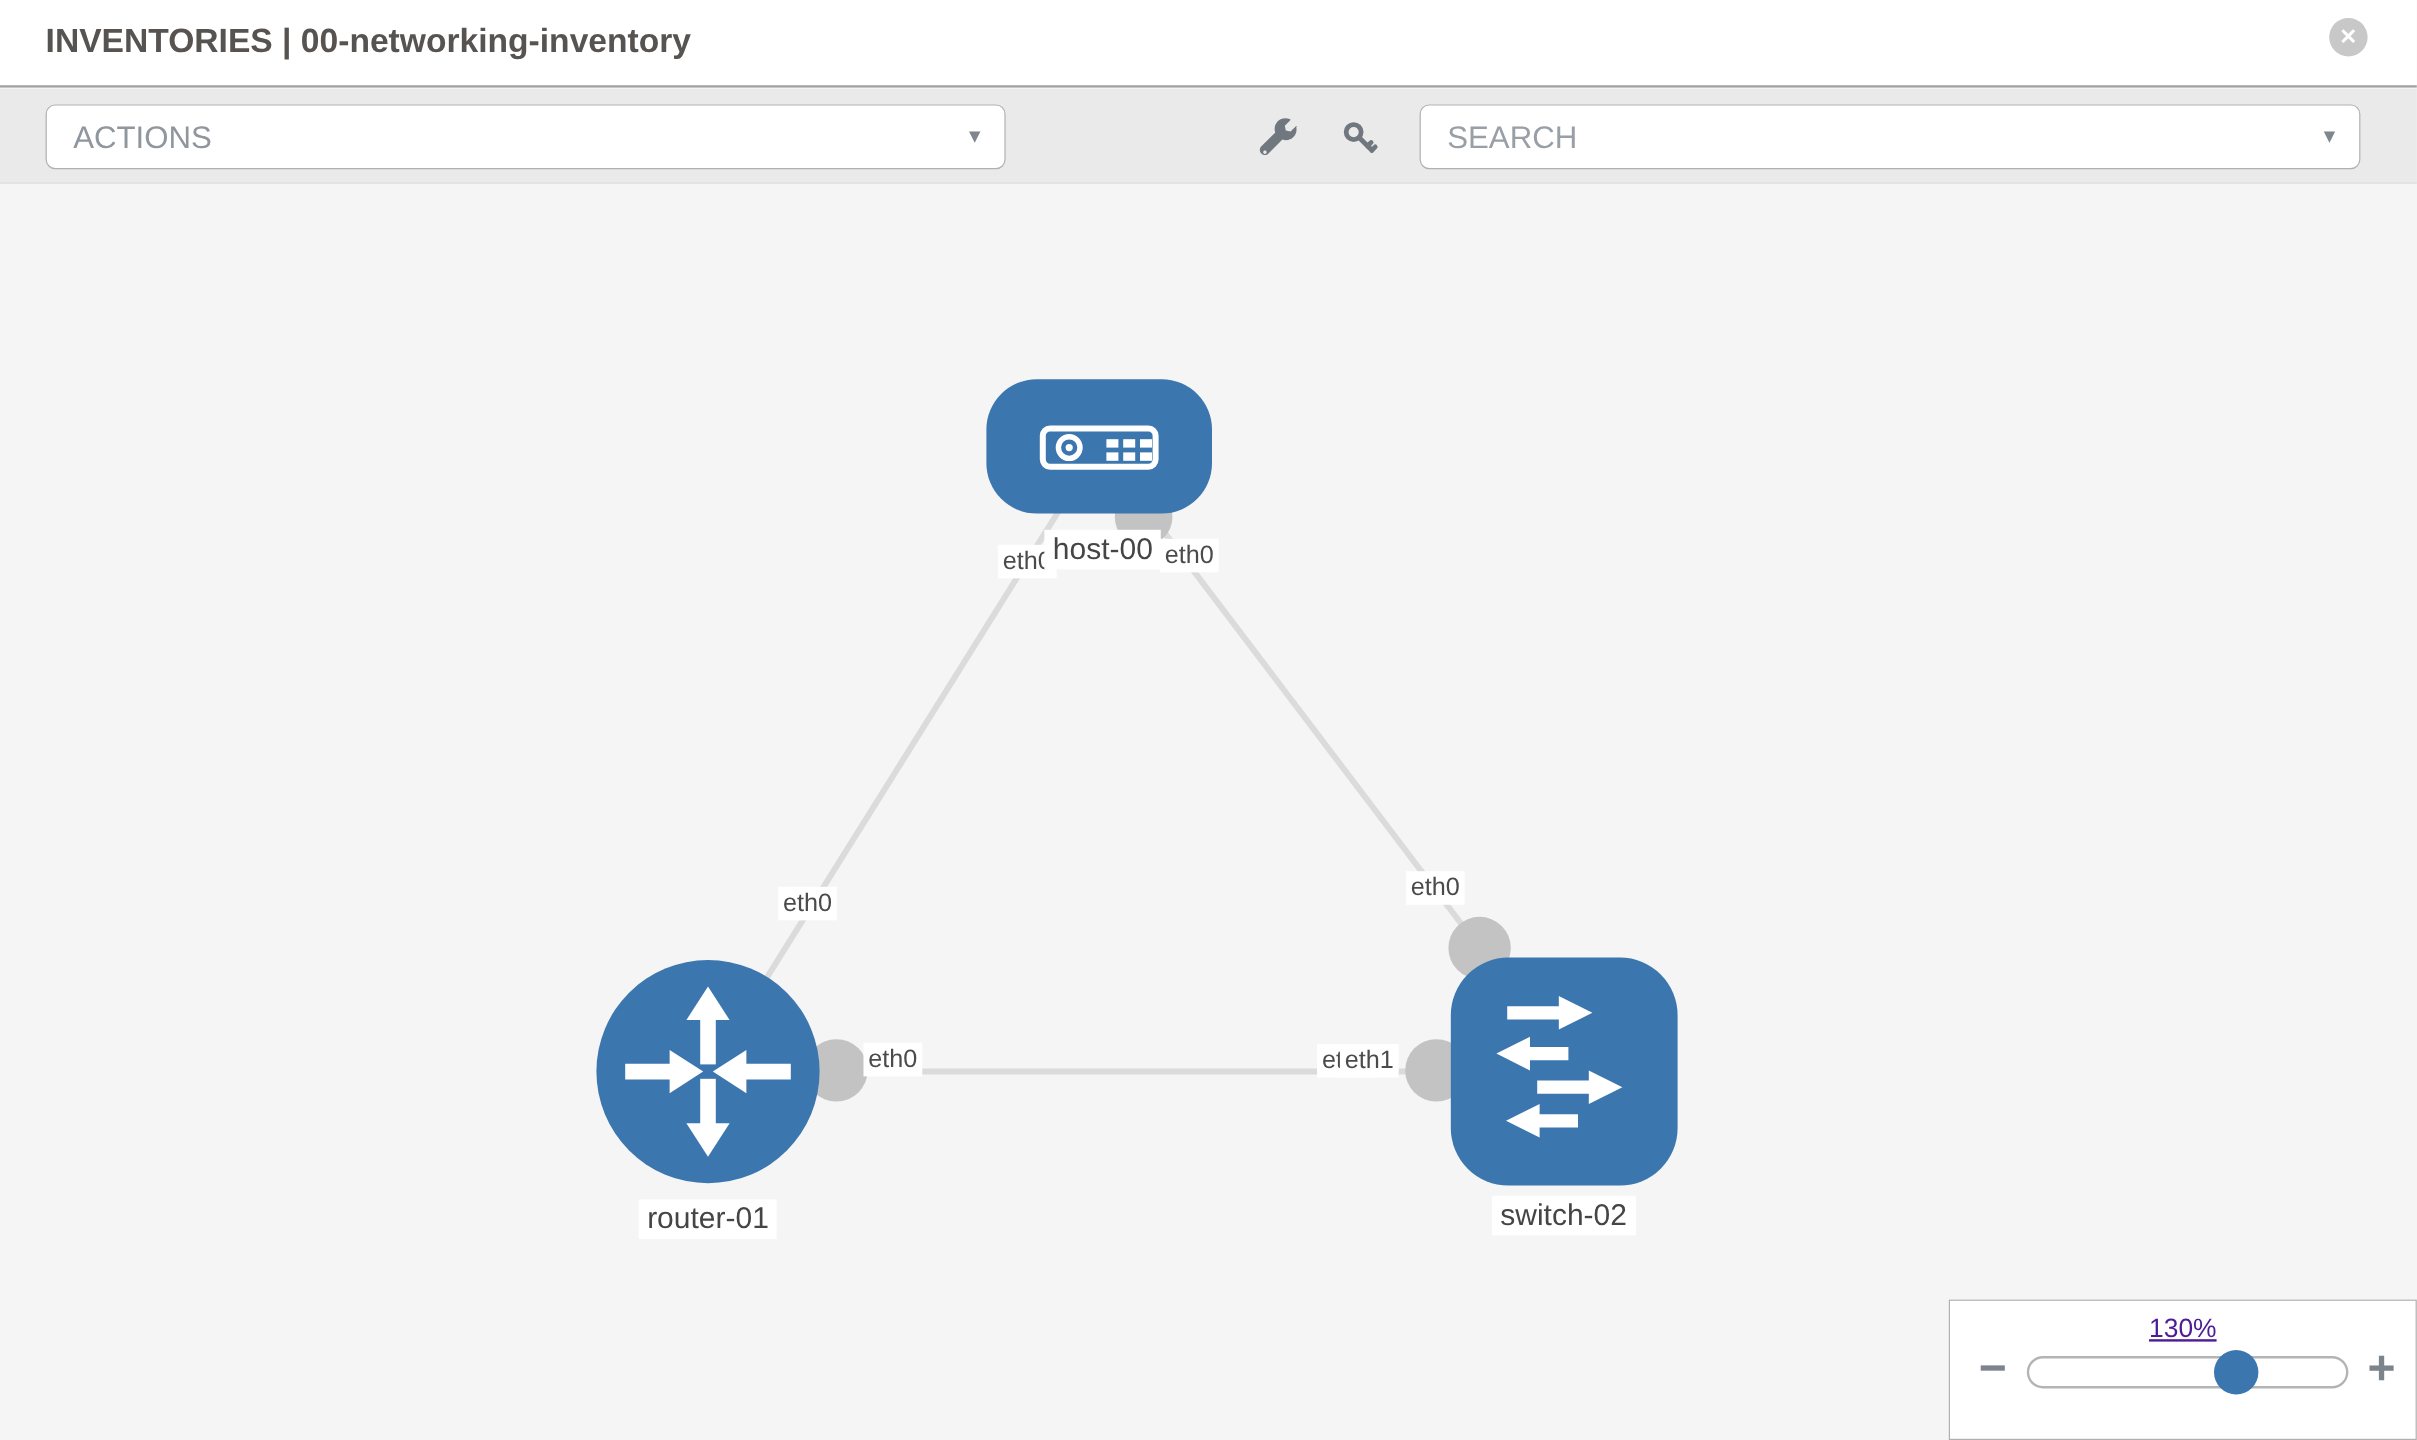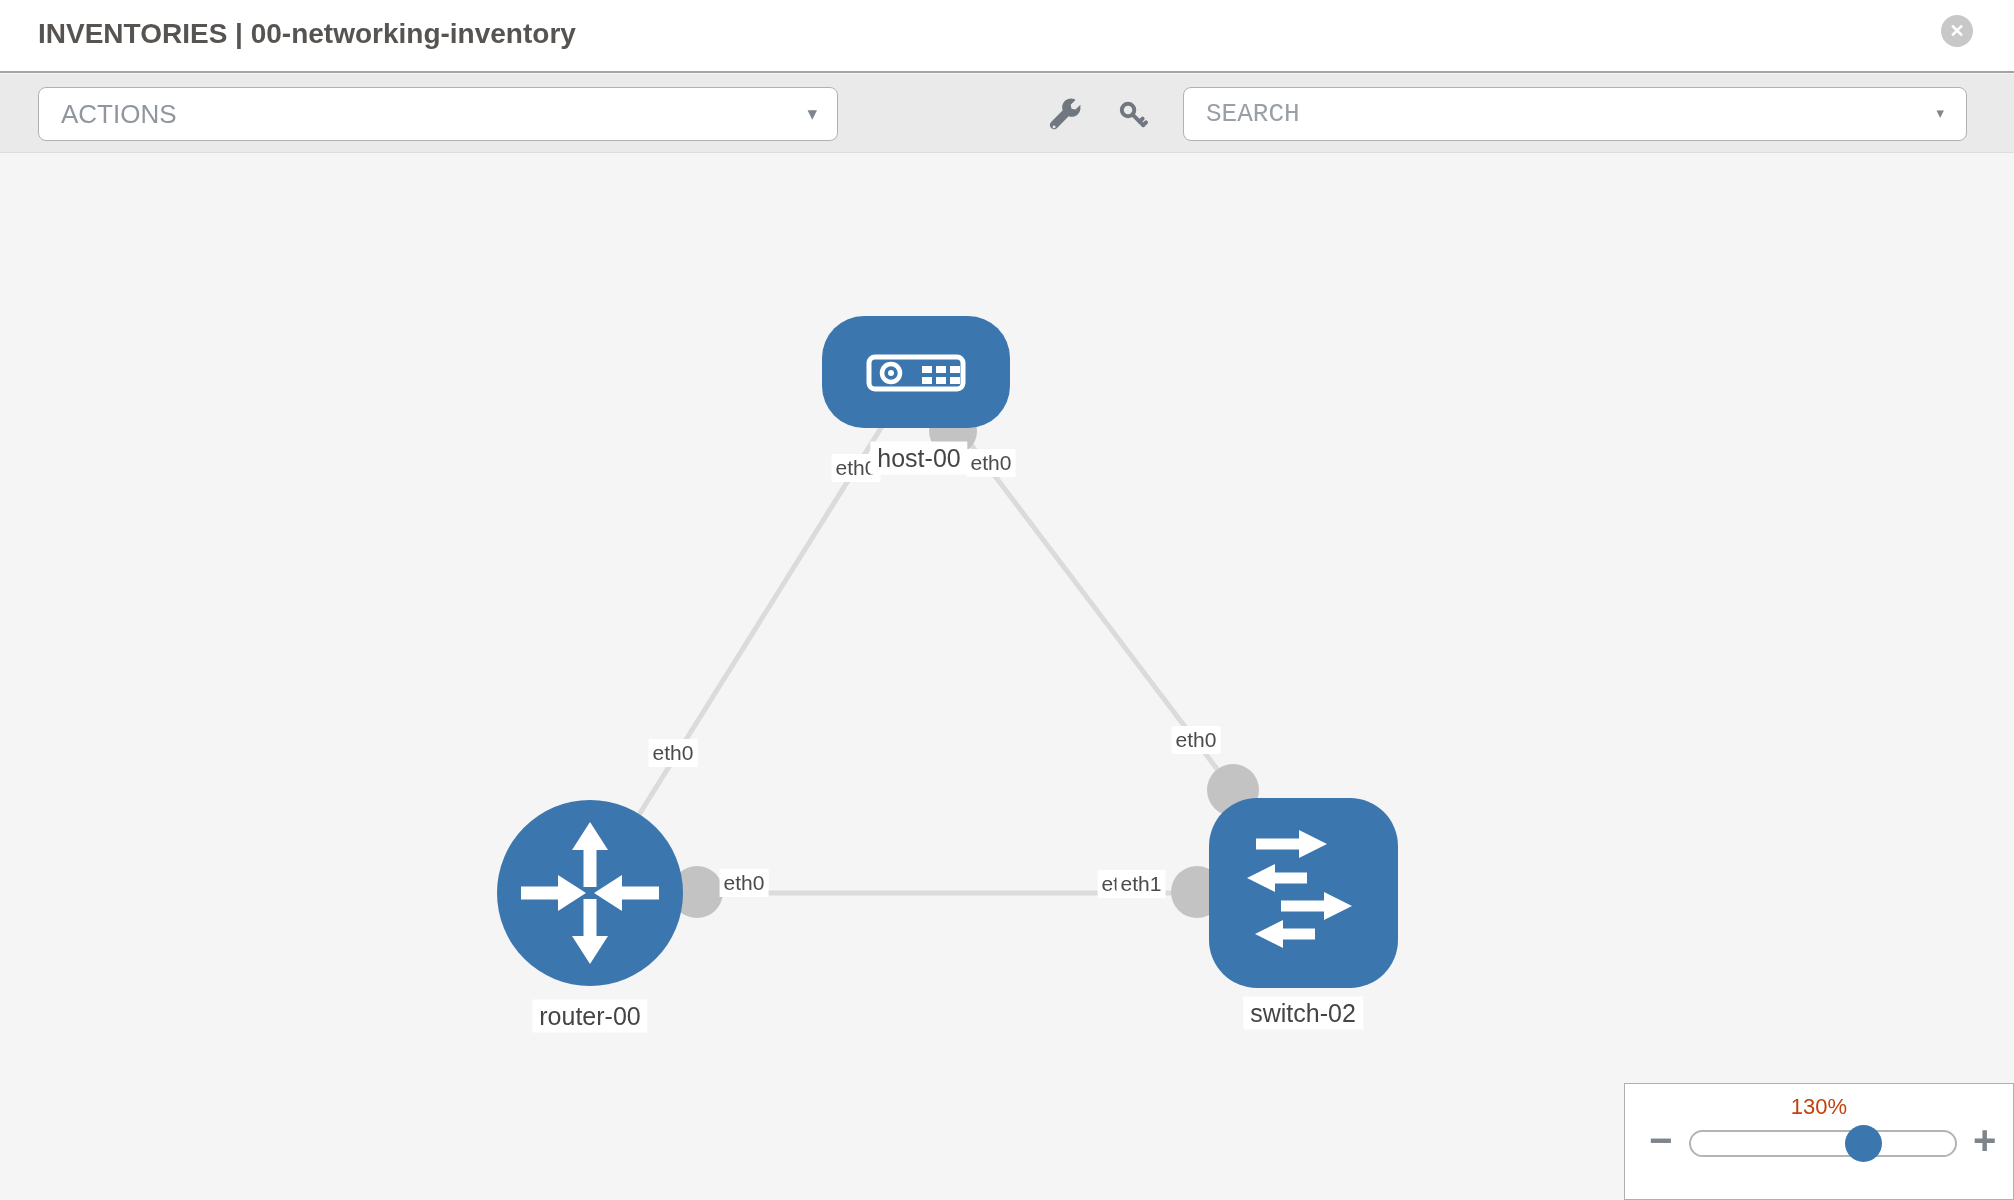--- a/index.html
+++ b/index.html
@@ -17,39 +17,39 @@
 
   
   .toolbar { position:absolute; left:0; top:74px; width:2014px; height:79px;
     background:#eaeaea; border-bottom:1px solid #dddddd; }
   .select-box { position:absolute; top:13px; height:54px; background:#ffffff;
     border:1px solid #b1b1b1; border-radius:8px; font-size:26px;
     line-height:52px; color:#8f969d; padding-left:22px; cursor:pointer; }
   .select-box .caret { position:absolute; right:20px; top:0; font-size:19px;
     color:#7f868d; }
   .actions-box { left:38px; width:800px; }
-  .search-box { left:1183px; width:784px; color:#989fa6;font-family:Liberation Mono, monospace; }
+  .search-box { left:1183px; width:784px; color:#989fa6; }
   .tool-icon { position:absolute; top:24px; width:34px; height:34px; cursor:pointer; }
   .tool-icon svg { width:100%; height:100%; }
   .wrench { left:1049px; }
   .key { left:1116px; }
 
   
   .canvas { position:absolute; left:0; top:154px; width:2014px; height:1046px;
     background:#f5f5f5; }
   .graph-svg { position:absolute; left:0; top:0; }
   .lbl { position:absolute; transform:translate(-50%,-50%); background:#ffffff;
     padding:2px 4px; font-size:21px; color:#4b4b4b; white-space:nowrap; }
   .node-lbl { font-size:25px; color:#454545; padding:2px 7px; }
 
   
   .zoom-panel { position:absolute; left:1624px; top:929px; width:390px; height:117px;
     background:#ffffff; border:1px solid #b0b0b0; }
   .zoom-level { position:absolute; left:0; top:10px; width:100%; text-align:center;
-    font-size:22px; color:#c2410c; }
+    font-size:22px; color:#4c1d95;text-decoration:underline; }
   .zoom-minus, .zoom-plus { position:absolute; top:36px; font-size:40px;
     font-weight:bold; color:#7d848b; cursor:pointer; line-height:40px; }
   .zoom-minus { left:24px; }
   .zoom-plus { left:348px; }
   .zoom-track { position:absolute; left:64px; top:46px; width:268px; height:27px;
     background:#ffffff; border:2px solid #b4b4b4; border-radius:14px; cursor:pointer; }
   .zoom-handle { position:absolute; left:220px; top:41px; width:37px; height:37px;
     border-radius:50%; background:#3b76af; cursor:grab; }
 </style>
 </head>
@@ -156,21 +156,21 @@
   <div class="lbl" style="left:991px;  top:309px;">eth0</div>
   <div class="lbl node-lbl" style="left:919px; top:304px;">host-00</div>
 
   <div class="lbl" style="left:673px;  top:599px;">eth0</div>
   <div class="lbl" style="left:1196px; top:586px;">eth0</div>
 
   <div class="lbl" style="left:744px;  top:729px;">eth0</div>
   <div class="lbl" style="left:1122px; top:730px;">eth0</div>
   <div class="lbl" style="left:1141px; top:730px;">eth1</div>
 
-  <div class="lbl node-lbl" style="left:590px;  top:862px;">router-00</div>
+  <div class="lbl node-lbl" style="left:590px;  top:862px;">router-01</div>
   <div class="lbl node-lbl" style="left:1303px; top:859px;">switch-02</div>
 
   <div class="zoom-panel">
     <div class="zoom-level">130%</div>
     <div class="zoom-minus">−</div>
     <div class="zoom-track"></div>
     <div class="zoom-handle"></div>
     <div class="zoom-plus">+</div>
   </div>
 </div>

